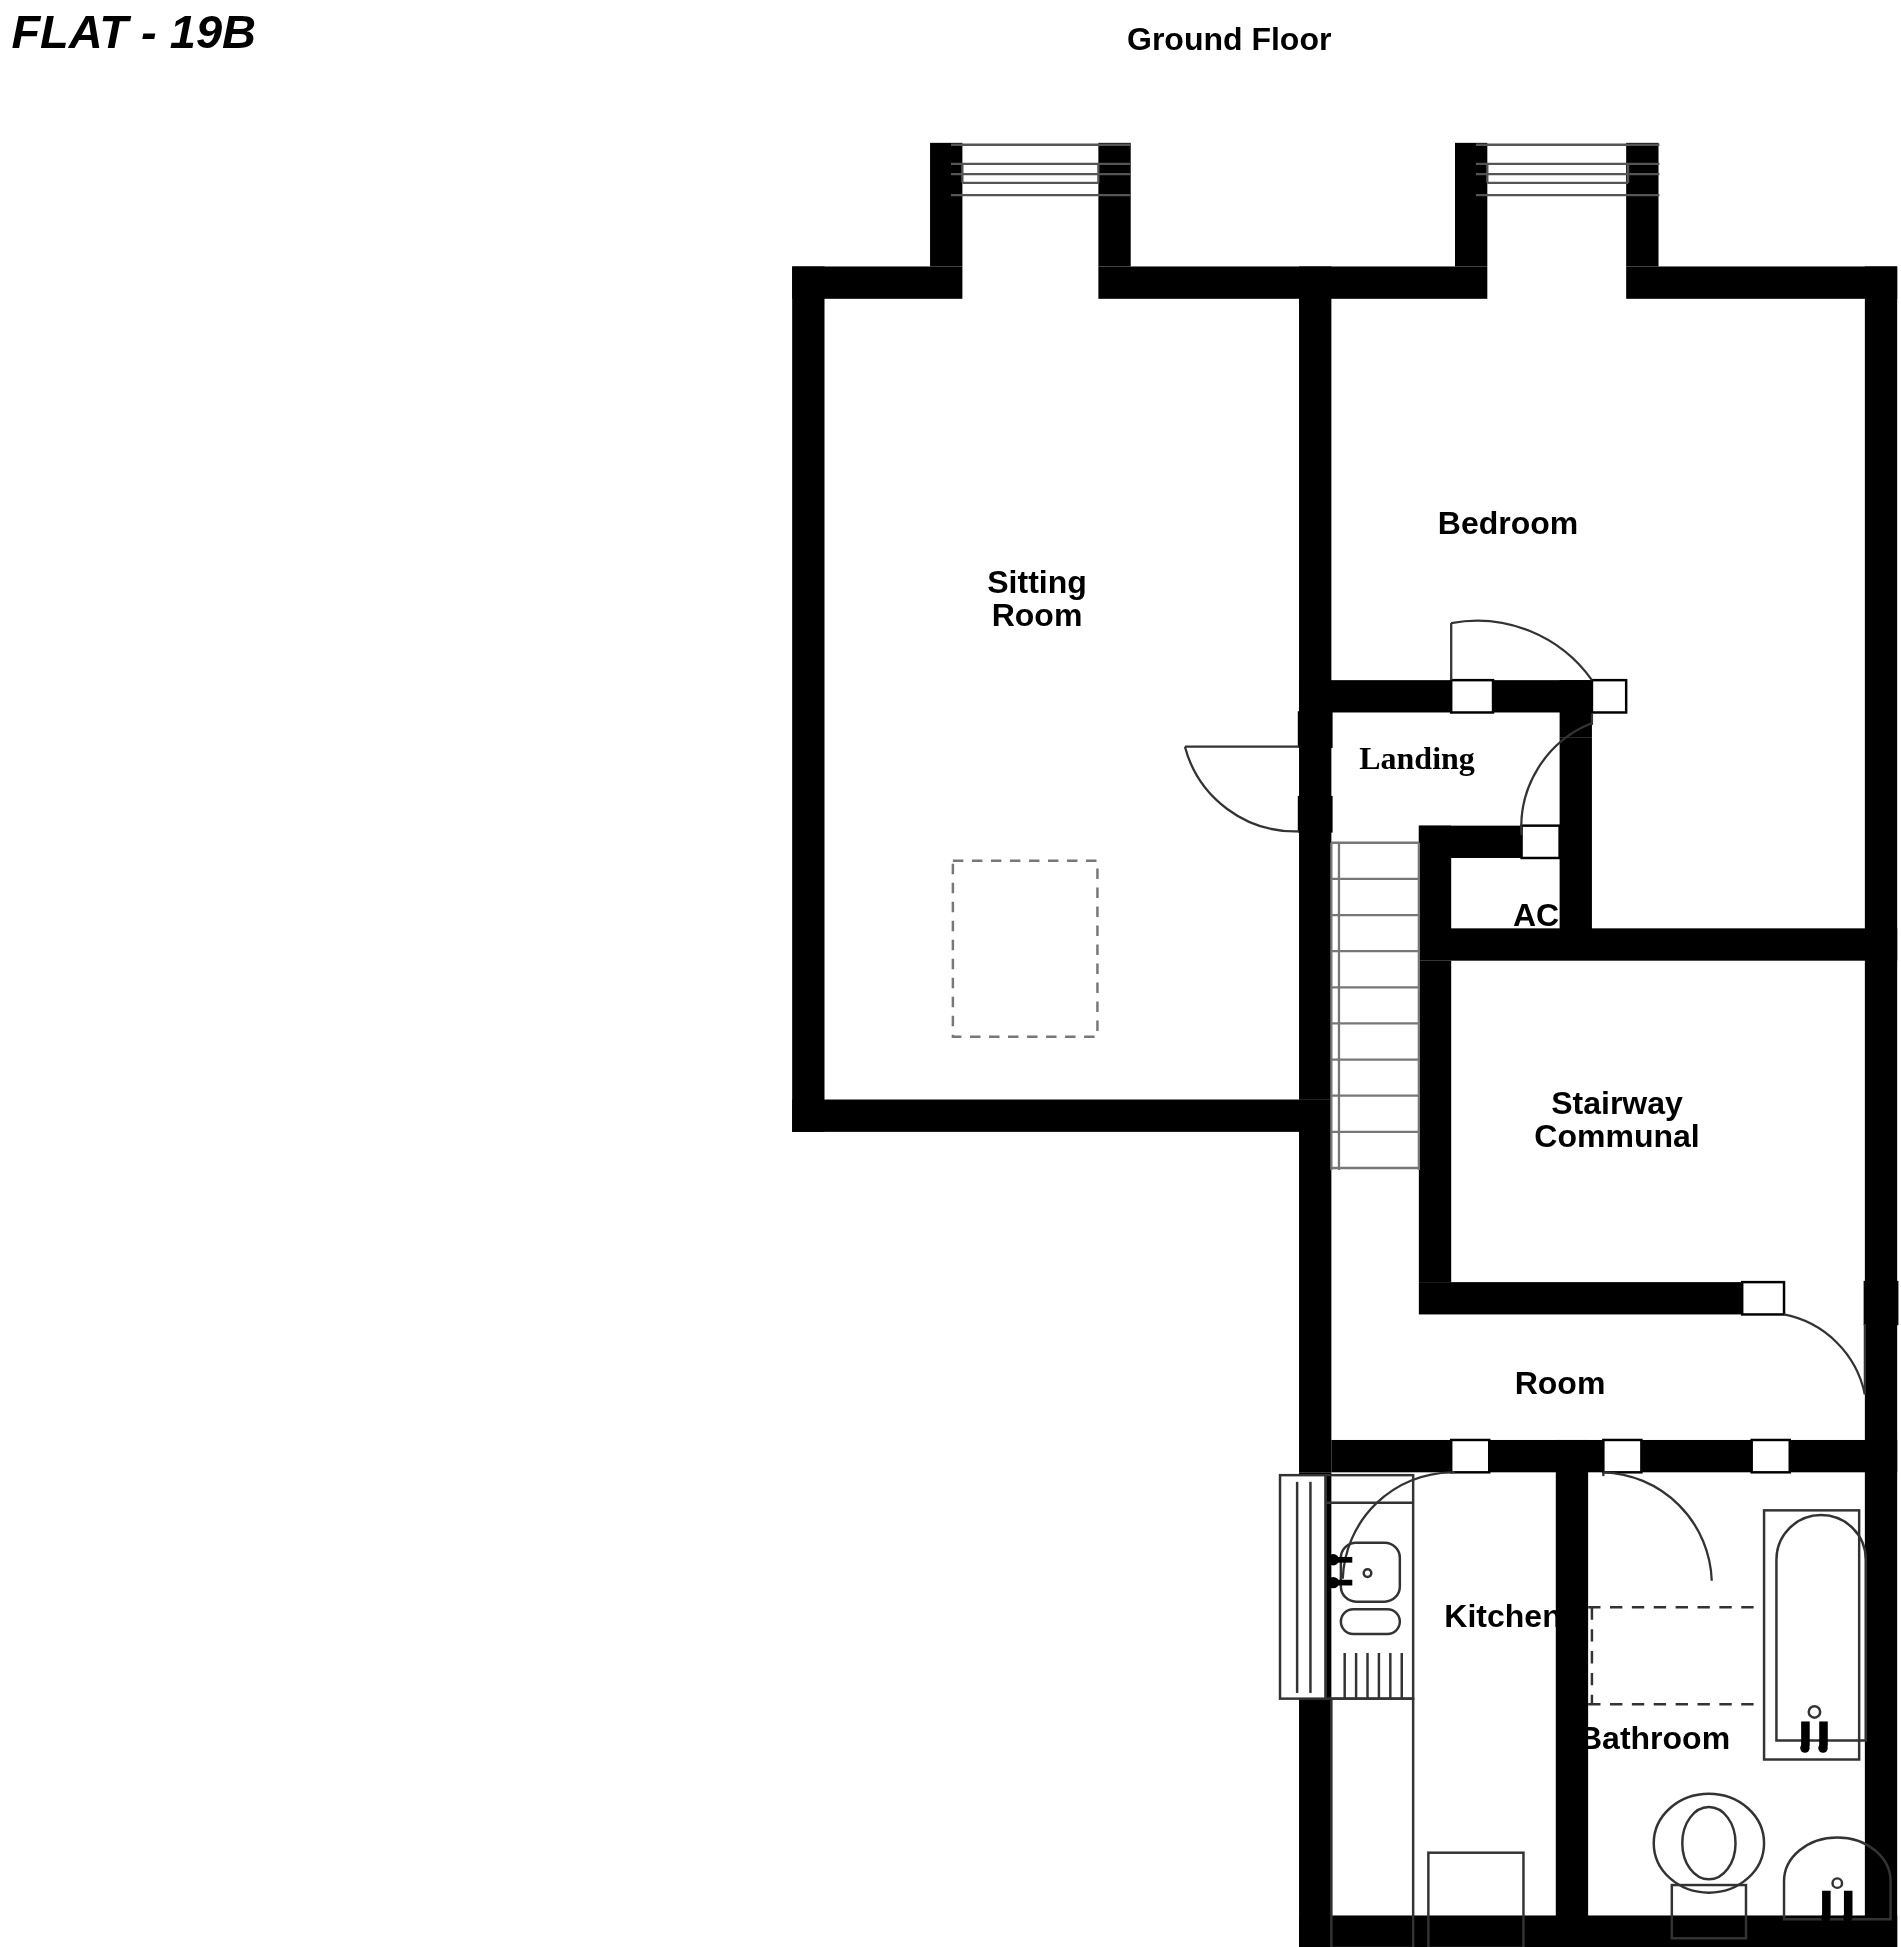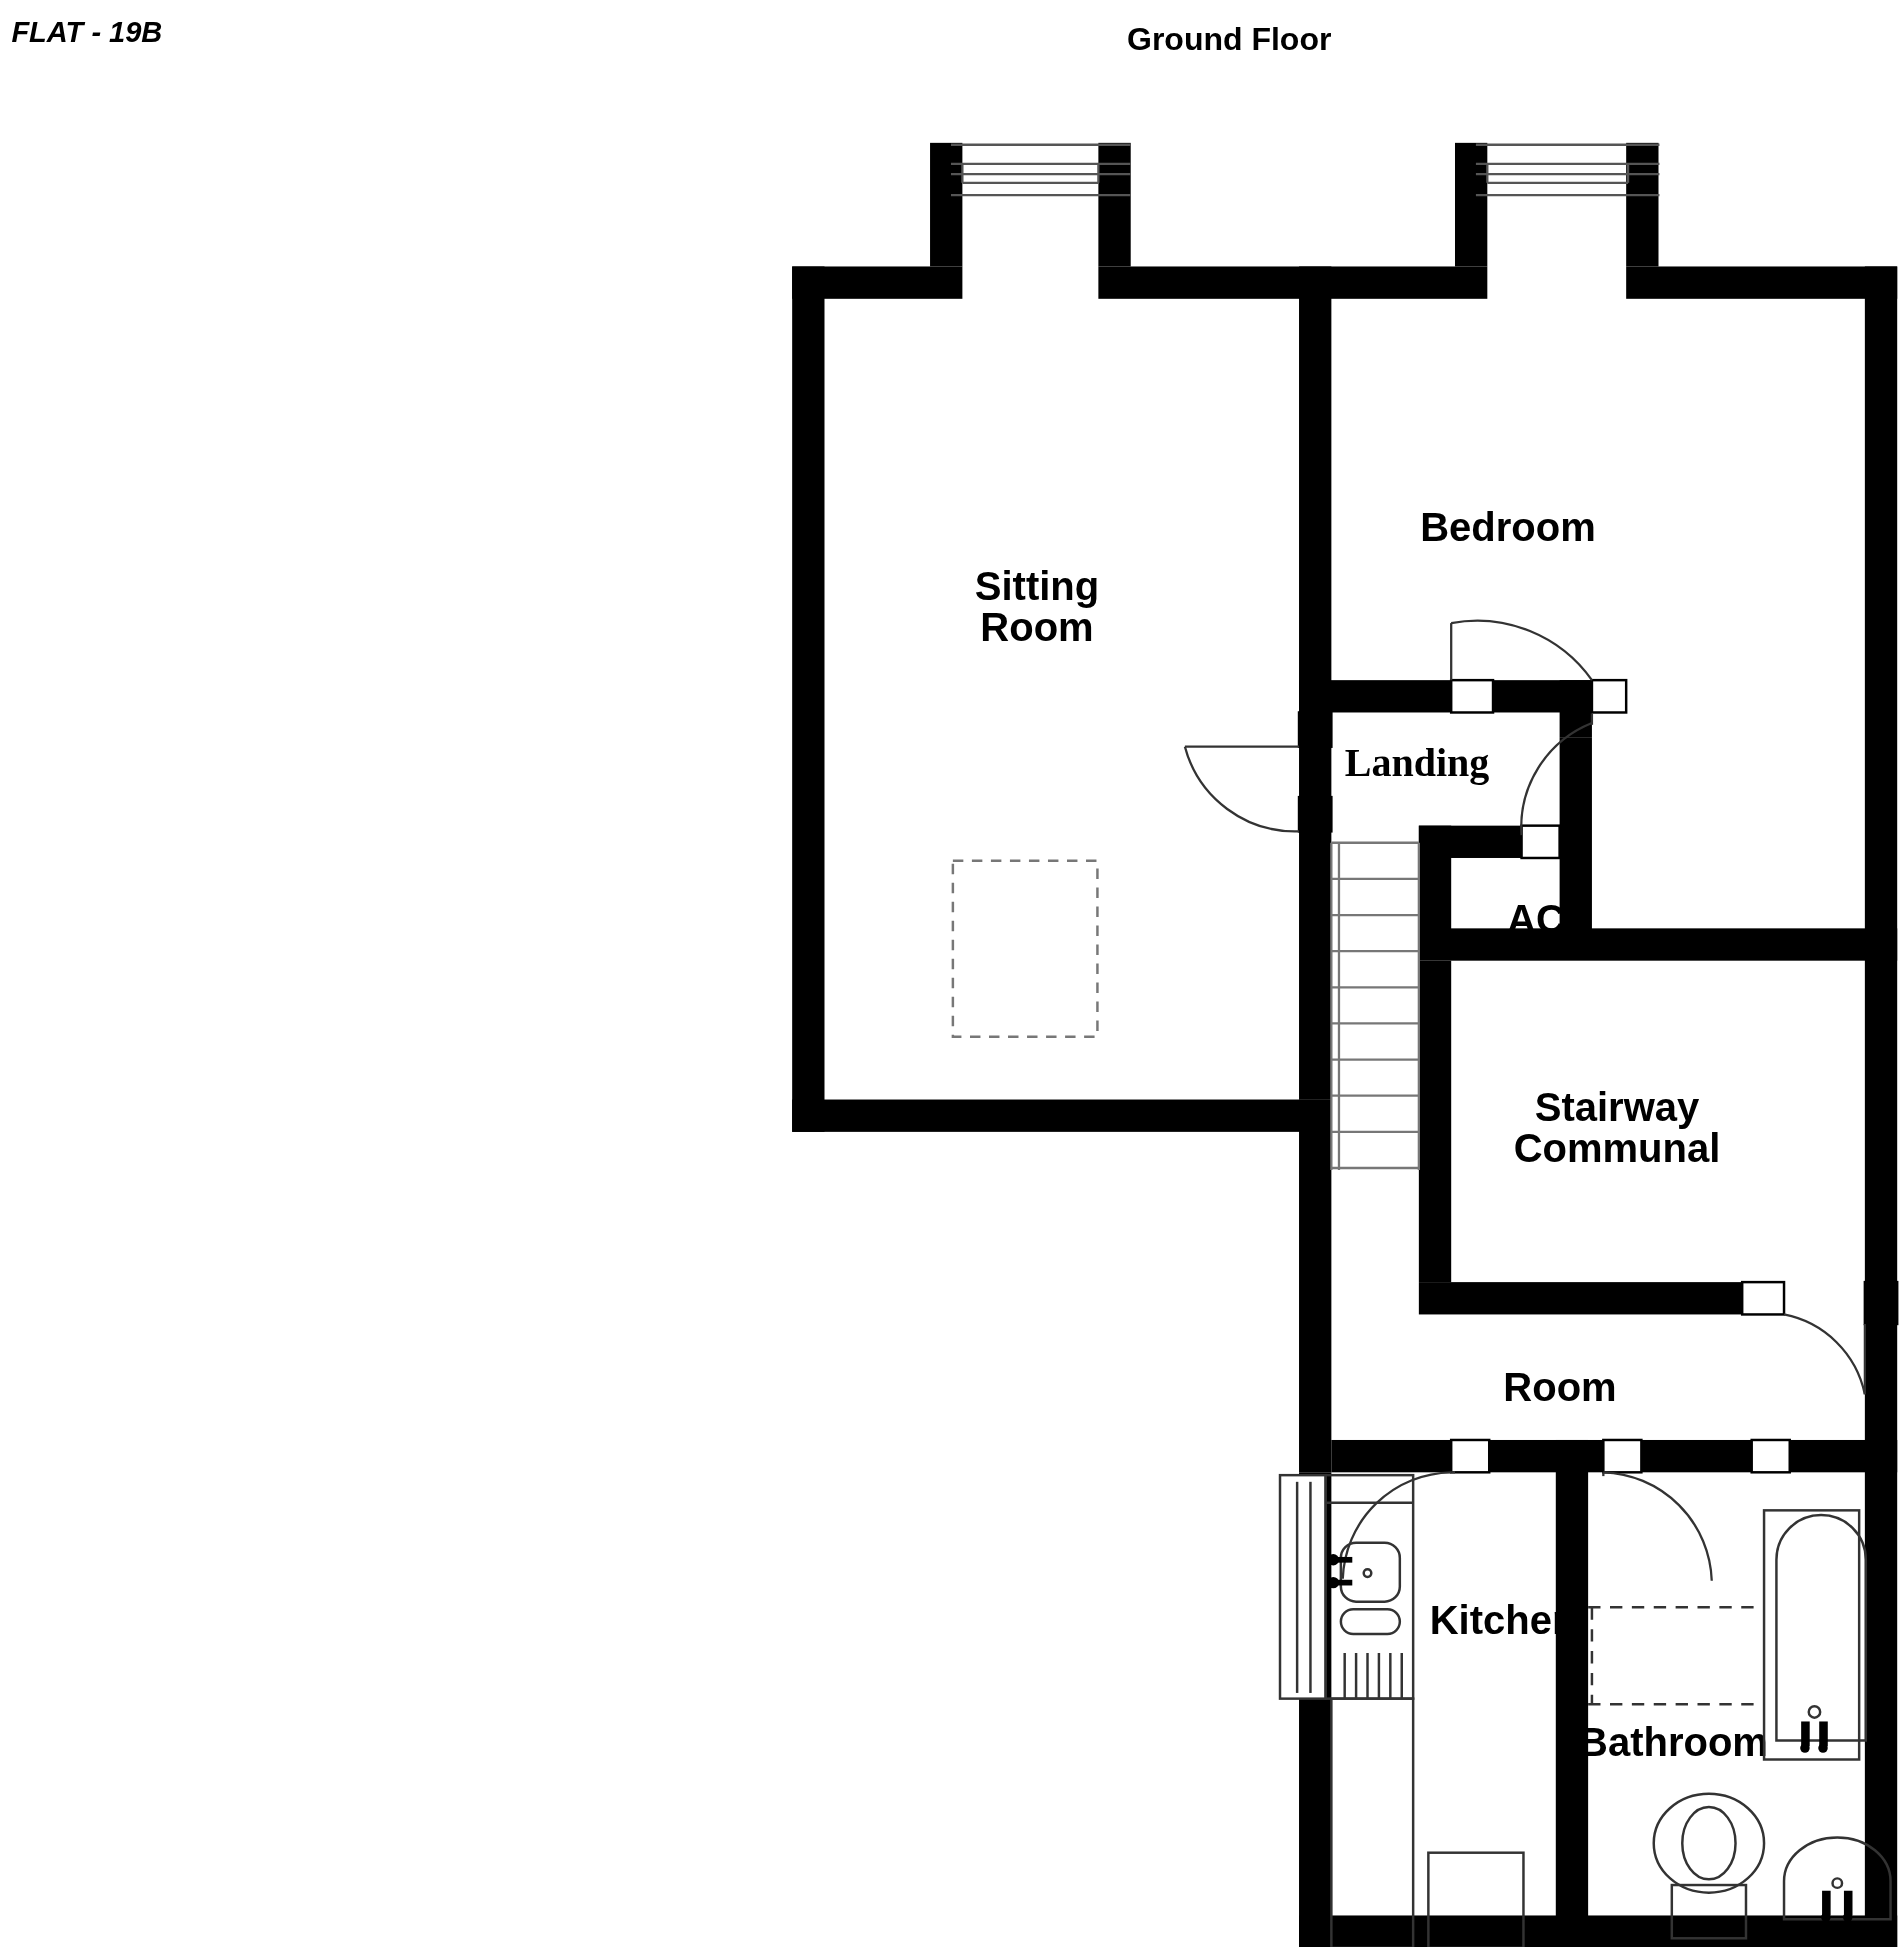--- a/index.html
+++ b/index.html
@@ -1,24 +1,24 @@
 <!DOCTYPE html>
 <html style="font-size:15px"><head>
 <meta charset="utf-8">
 <title>Floor Plan</title>
 <style>
   html,body{margin:0;padding:0;background:#ffffff;}
   body{width:1901px;height:1948px;position:relative;overflow:hidden;
        font-family:"Liberation Sans","DejaVu Sans",sans-serif;color:#000;}
   #plan-root{position:absolute;inset:0;}
   .txt{position:absolute;white-space:pre;}
-  .title-flat{font-weight:bold;font-style:italic;font-size:29px;letter-spacing:0px;margin-top:12px;}
+  .title-flat{font-weight:bold;font-style:italic;font-size:47px;letter-spacing:0px;}
   .title-floor{font-weight:bold;font-size:32px;}
   .disclaimer{font-weight:bold;font-style:italic;font-size:38px;}
-  .room-label{font-weight:bold;font-size:40px;text-align:center;line-height:1.03;}
+  .room-label{font-weight:bold;font-size:32px;text-align:center;line-height:1.03;}
   svg{position:absolute;left:0;top:0;}
   .wall{fill:#000;}
   .thin{fill:none;stroke:#000;stroke-width:2.6;}
   .thin-l{fill:none;stroke:#555;stroke-width:2.4;}
   .fix{fill:#fff;stroke:#333;stroke-width:2.6;}
   .fixn{fill:none;stroke:#333;stroke-width:2.6;}
   .swing{fill:none;stroke:#333;stroke-width:2.4;}
   .dash{fill:none;stroke:#777;stroke-width:2.6;stroke-dasharray:11 9;}
   .dash2{fill:none;stroke:#333;stroke-width:2.6;stroke-dasharray:13 10;}
   .stair{fill:none;stroke:#777;stroke-width:2.4;}

